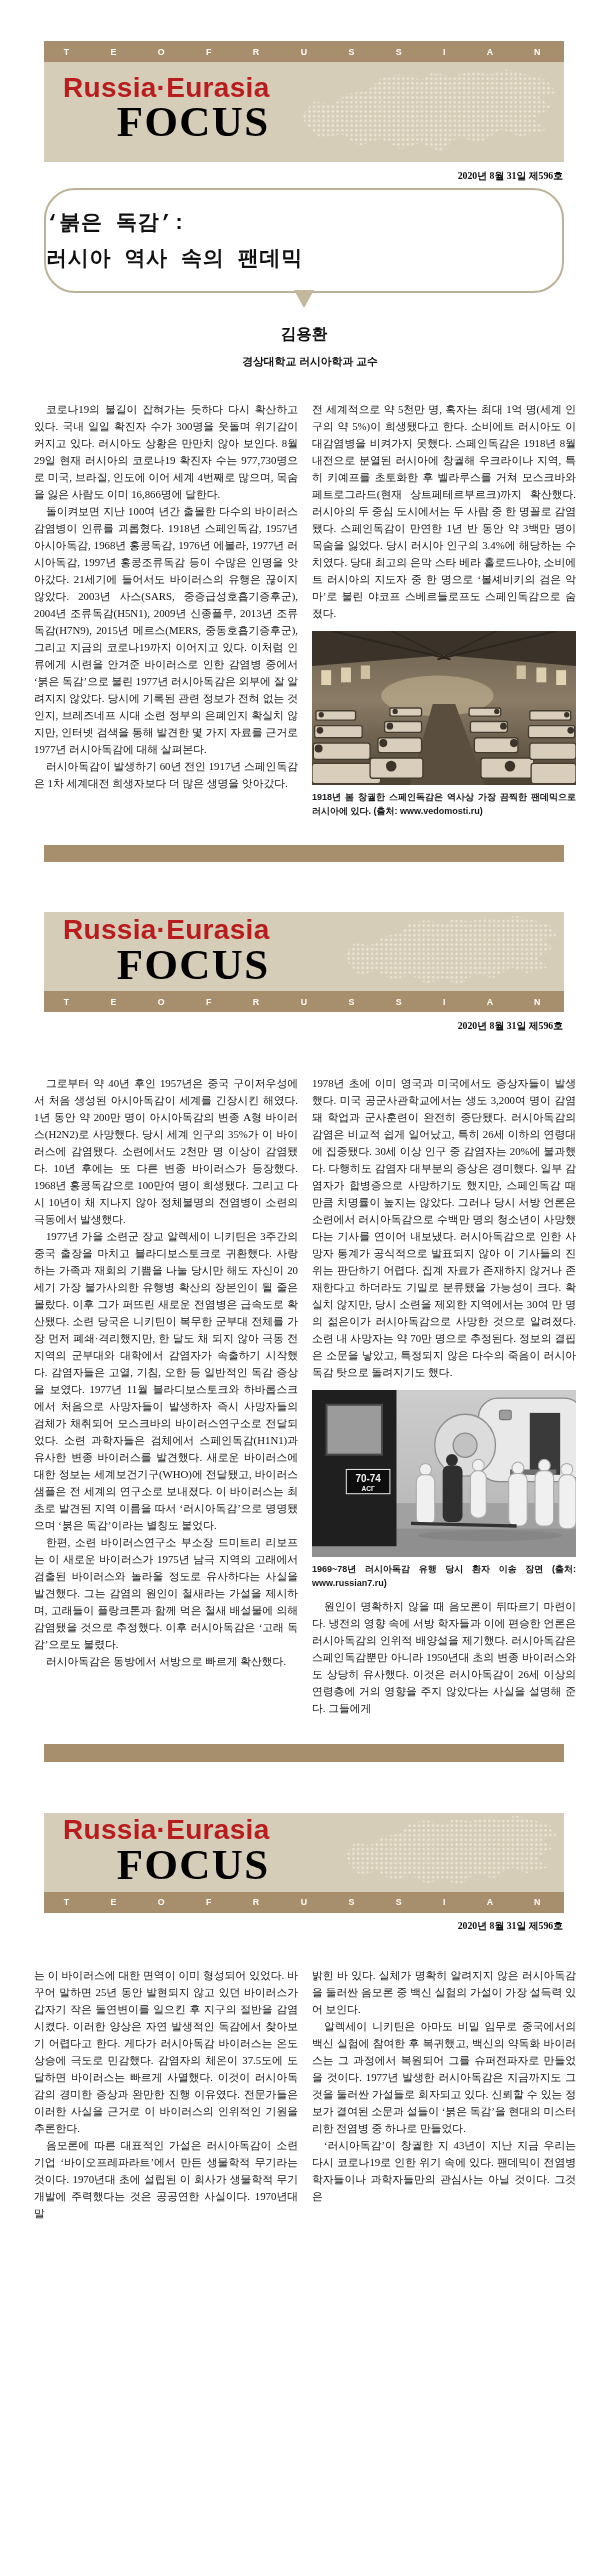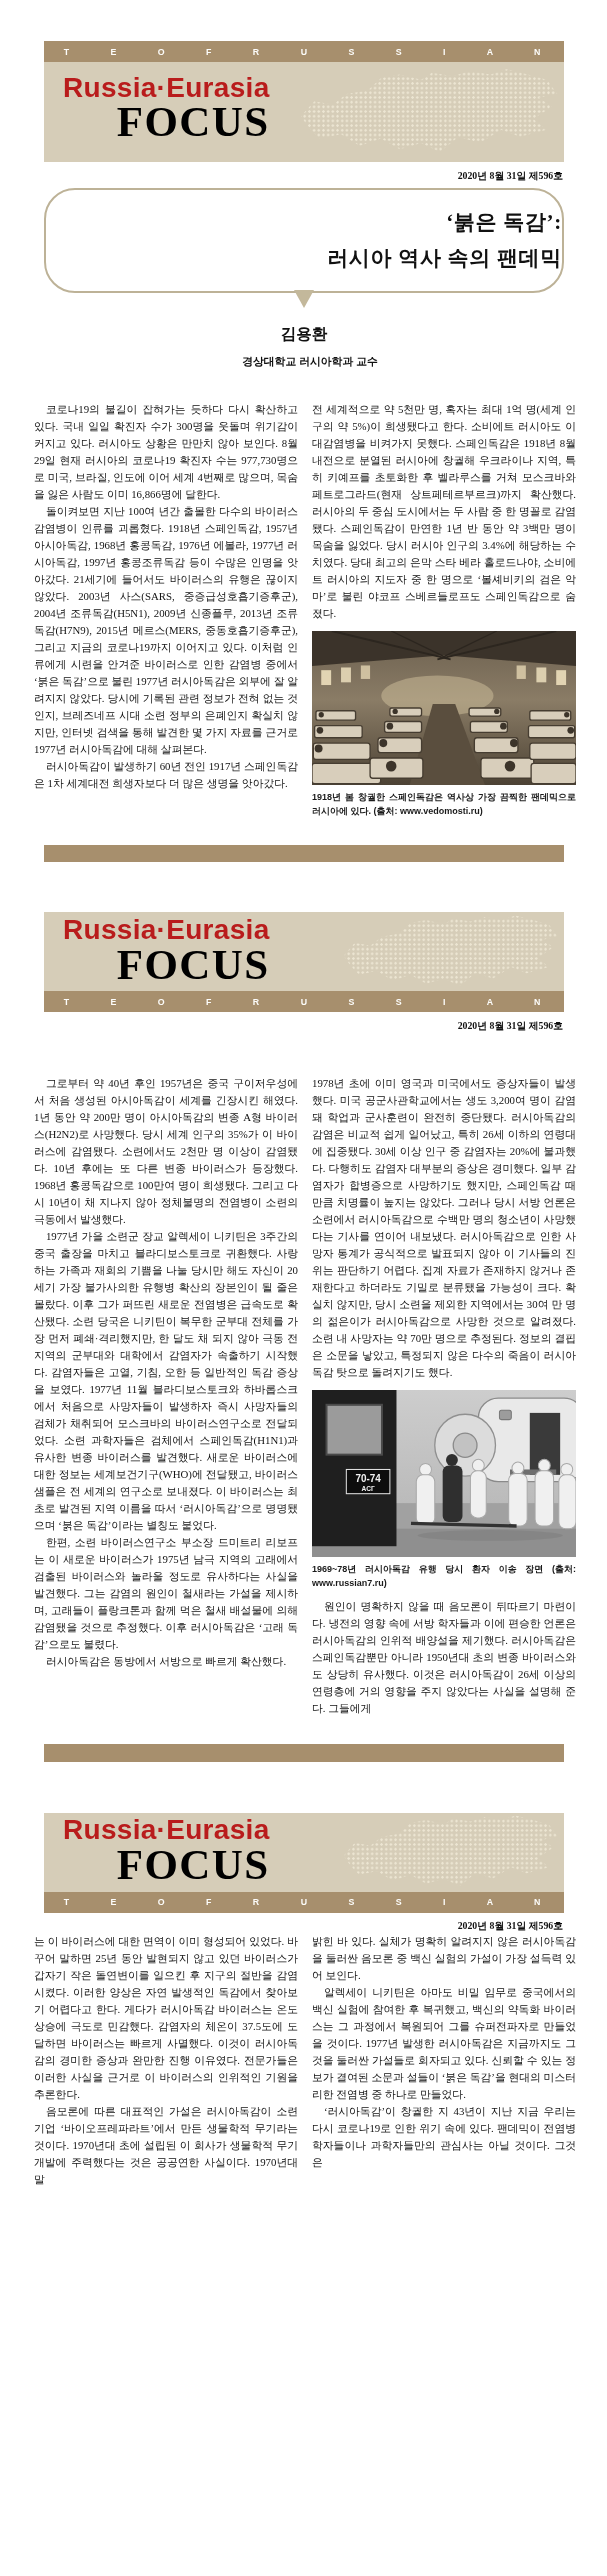--- a/index.html
+++ b/index.html
@@ -42,42 +42,42 @@
 
   .issue-date {
     text-align:right; margin:6.8px 45px 0 0;
     font-weight:bold; font-size:9.8px; line-height:13.5px;padding-left:30px;
   }
 
   
   .title-box {
     margin:5.4px 44px 0; height:101px; border:2px solid #bdb297; border-radius:31px;
     position:relative; display:flex; flex-direction:column; justify-content:center;
-    align-items:flex-end; row-gap:8px; background:#fff;
+    align-items:flex-start; row-gap:8px; background:#fff;font-family:Liberation Mono, monospace;
   }
   .title-line { font-size:21px; font-weight:bold; letter-spacing:0.7px; }
   .pointer {
     position:absolute; left:50%; bottom:-17px; transform:translateX(-50%);
     width:0; height:0; border-left:10.8px solid transparent; border-right:10.8px solid transparent;
     border-top:18px solid #c3b89b;
   }
 
   
   .author { text-align:center; margin-top:31px; }
   .author-name { font-family:"Liberation Sans",sans-serif; font-weight:bold; font-size:15.5px; }
   .author-affil { font-family:"Liberation Sans",sans-serif; font-weight:bold; font-size:10.8px; margin-top:10px;padding-left:12px; }
 
   
   .cols { display:flex; column-gap:14px; margin:0 32px 0 34px;justify-content:space-between; }
   .col { flex:1 1 0; font-size:10.8px; line-height:17px; text-align:justify; min-width:0; }
   .col p { margin:0; text-indent:1.1em; }
   .col p.cont { text-indent:0; }
   .p1-cols { margin-top:32px; }
   .p2-cols { margin-top:42px; }
-  .p3-cols { }
+  .p3-cols { margin-top:34px; }
 
   
   .figure { margin-top:9.5px; }
   .photo { display:block; width:100%; border:0; }
   .caption {
     font-family:"Liberation Sans",sans-serif; font-weight:bold;
     font-size:9px; line-height:14px; margin-top:4.7px; text-align:justify; color:#1a1a1a;
   }
 
   .footer-bar { margin:27px 44px 0; height:17.6px; background:#a78f6d; }

